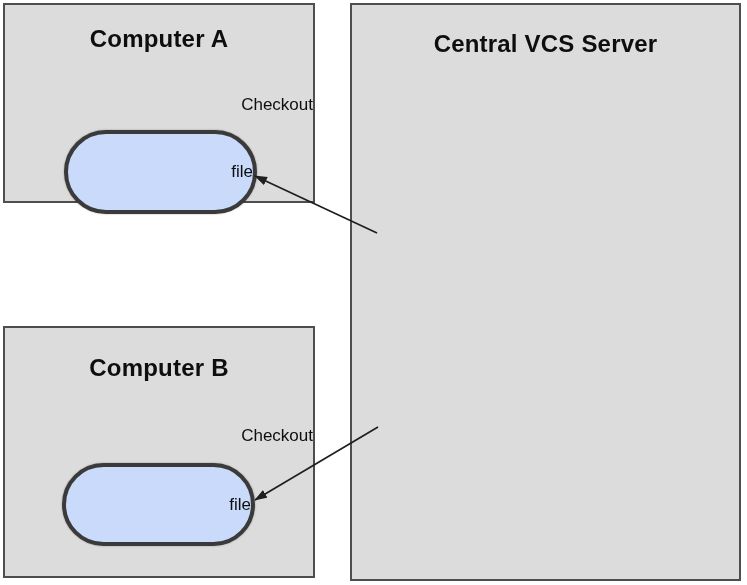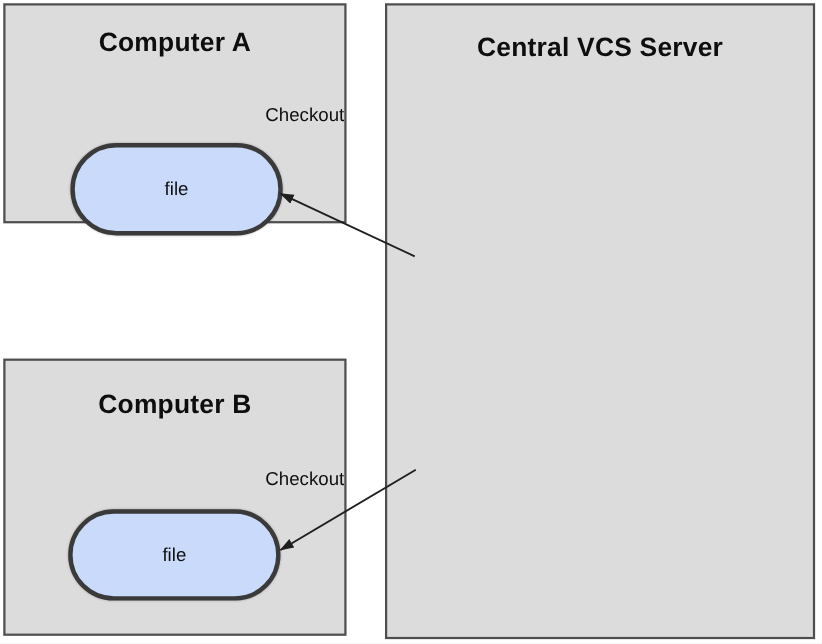--- a/index.html
+++ b/index.html
@@ -41,21 +41,21 @@
     text-align:right;
     font-size:17px;
   }
   .pill{
     position:absolute;
     box-sizing:border-box;
     border:4px solid var(--node-border);
     border-radius:42px;
     display:flex;
     align-items:center;
-    justify-content:center;
+    justify-content:flex-end;
     font-size:17px;
     box-shadow:0 0 2px rgba(0,0,0,0.35);
   }
   .pill.blue{background:var(--file-fill);}
   .pill.green{background:var(--version-fill);}
   #computer-a{left:3px;top:3px;width:312px;height:200px;padding-left:24px;}
   #computer-a .box-title{top:20px;}
   #computer-a .small-label{top:90px;}
   #computer-a .pill{left:59px;top:125px;width:193px;height:84px;}
   #computer-b{left:3px;top:326px;width:312px;height:252px;}

